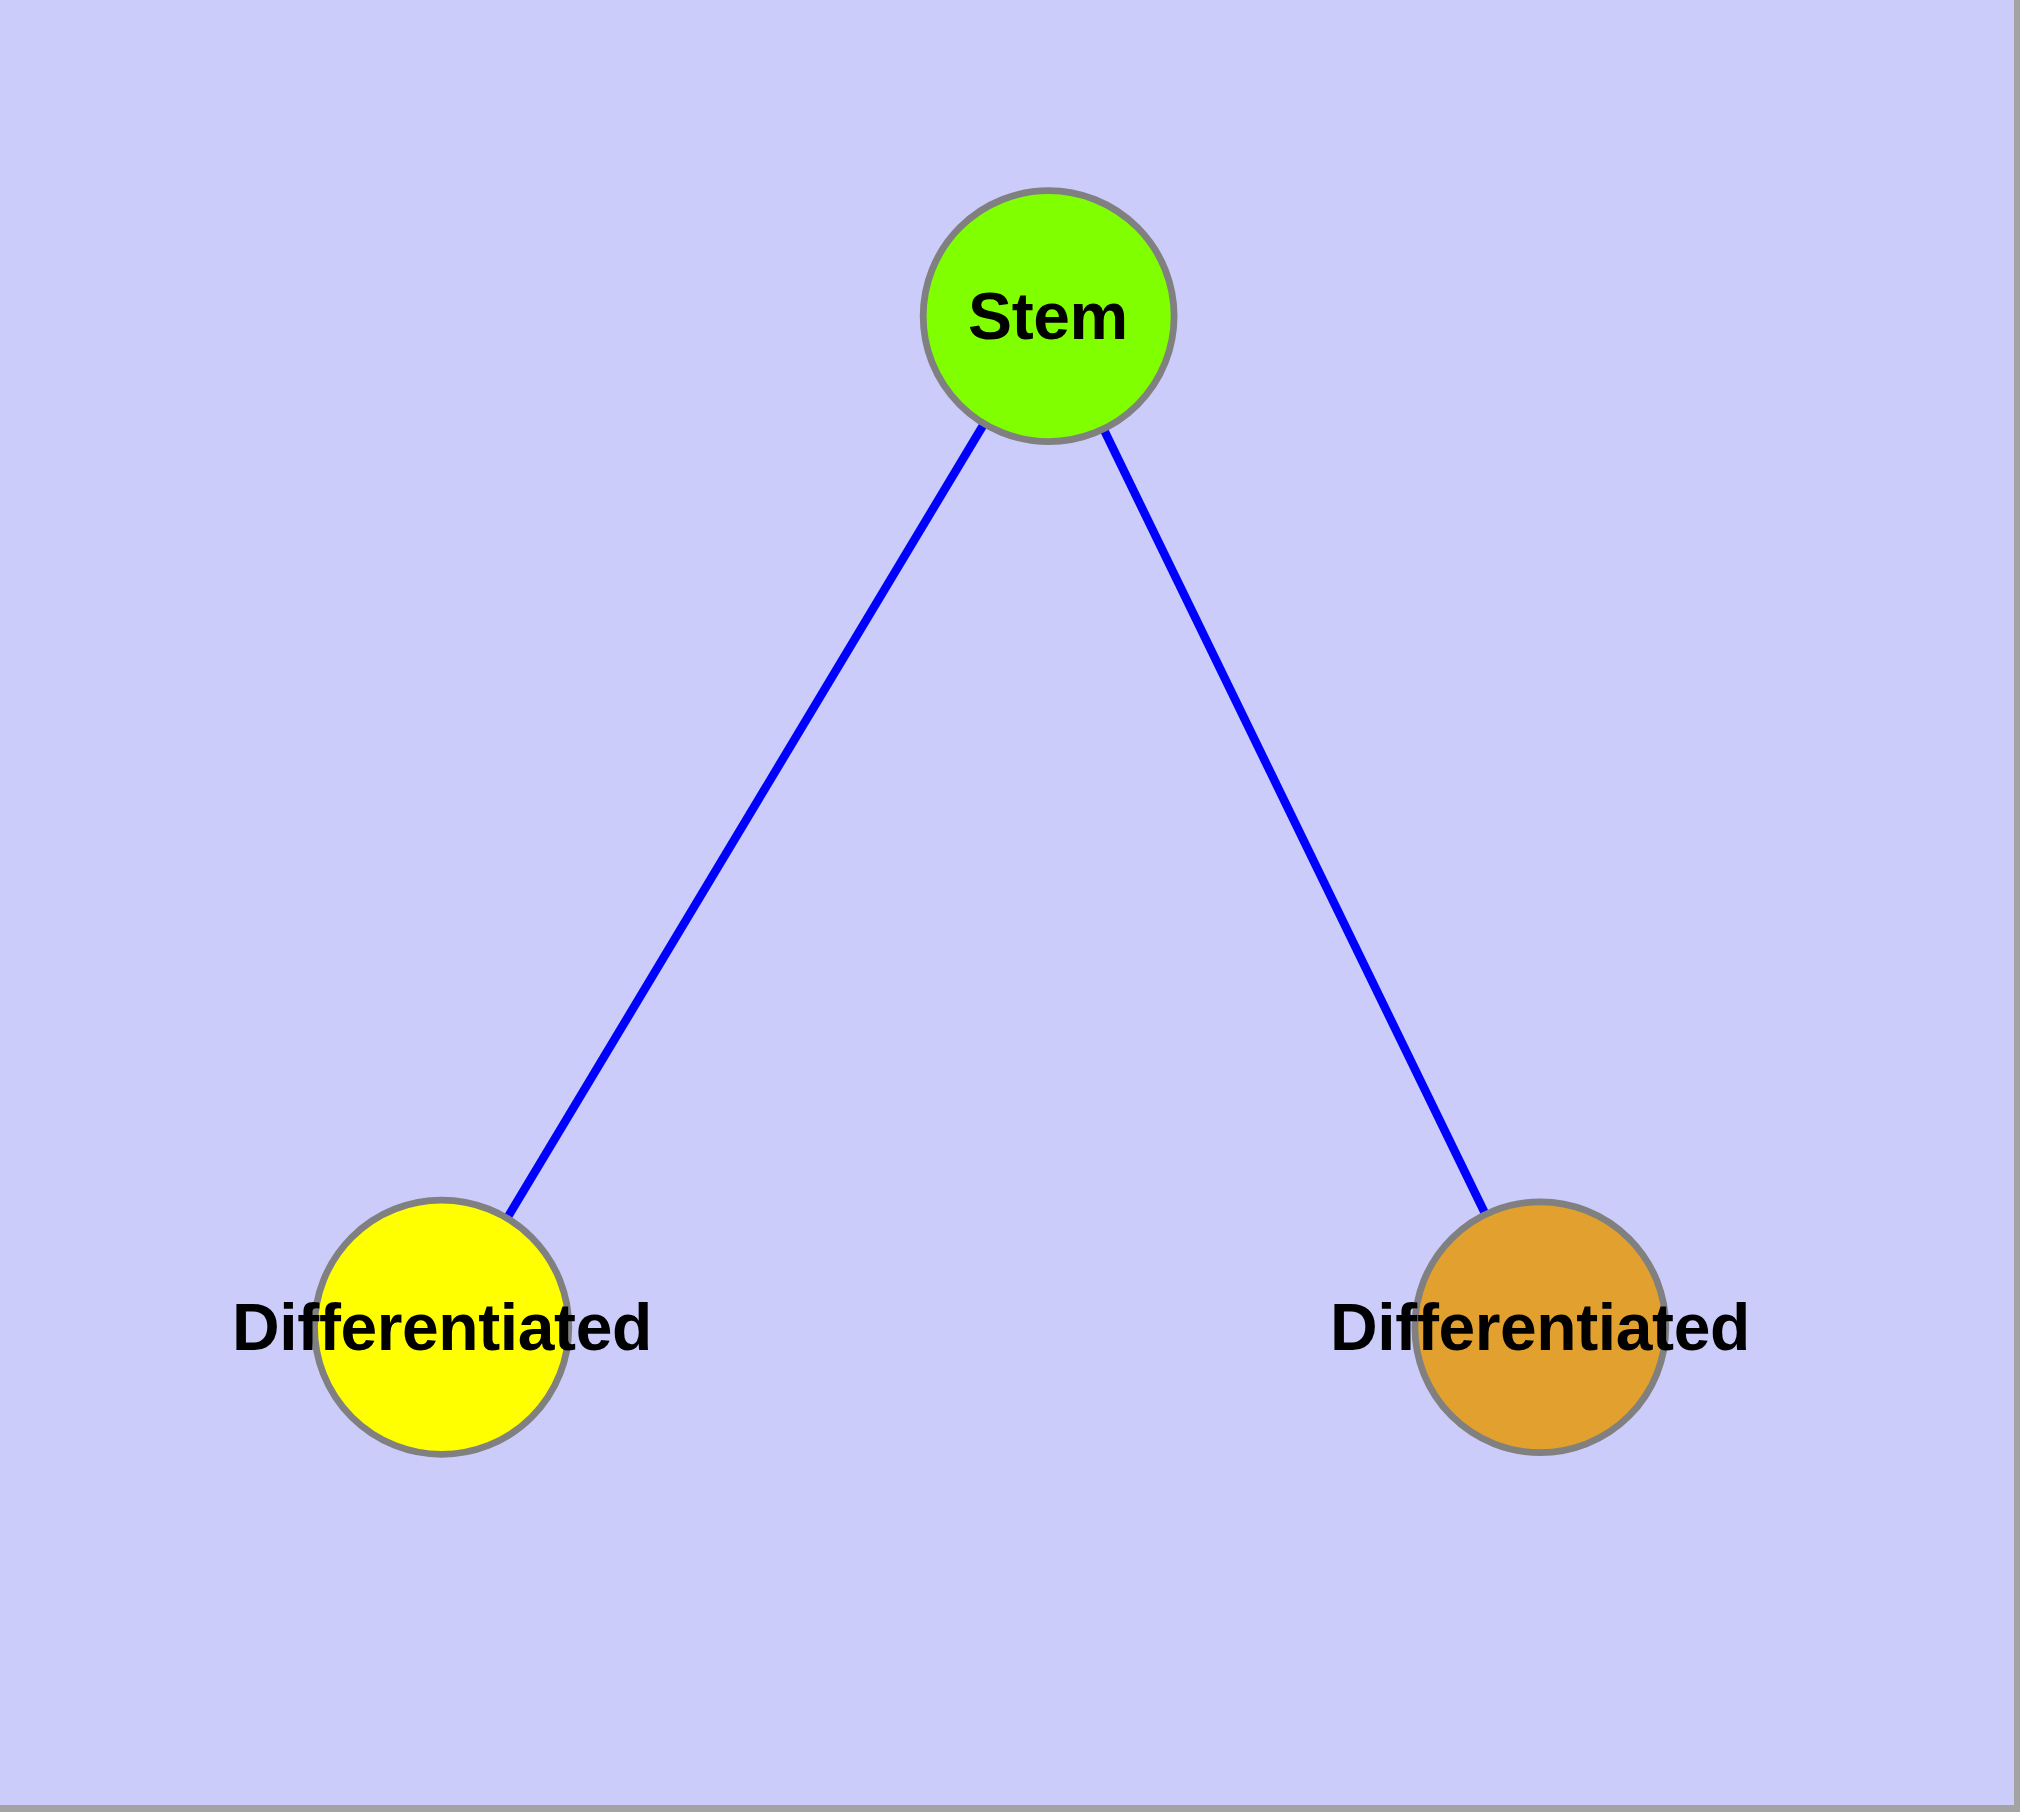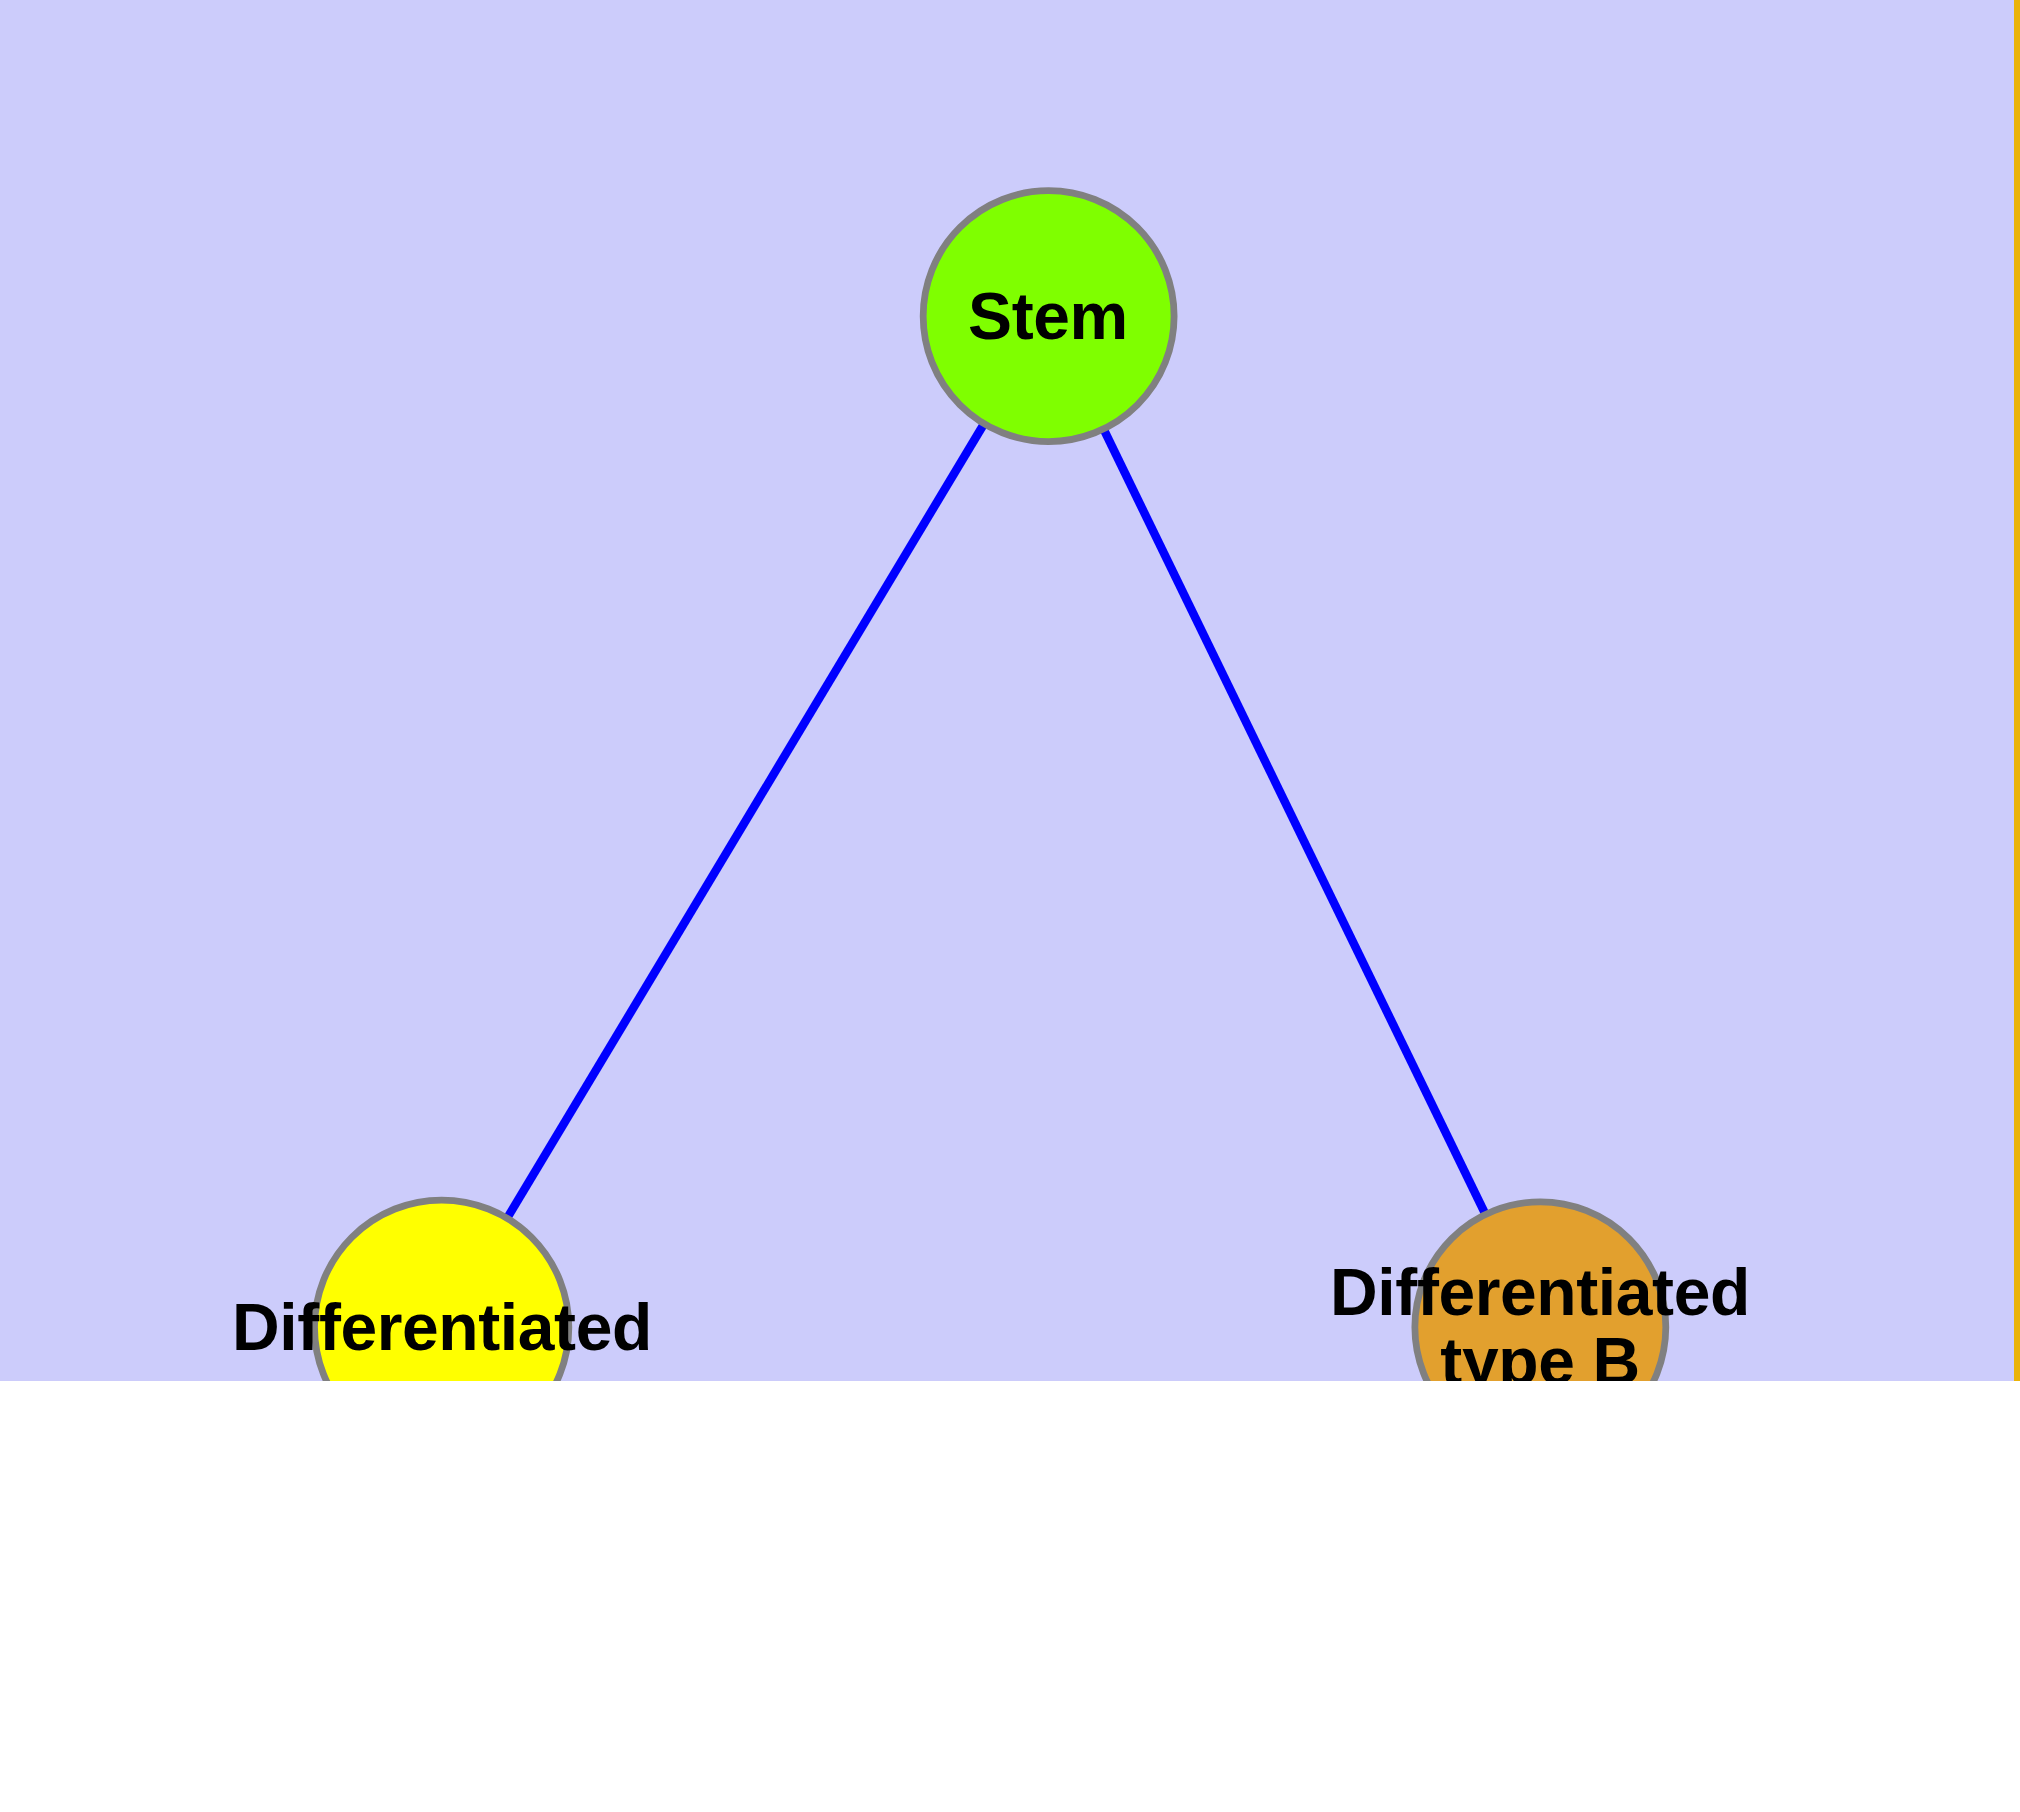--- a/index.html
+++ b/index.html
@@ -4,22 +4,22 @@
 <title>Cell Differentiation Graph</title>
 <style>
   html, body {
     margin: 0;
     padding: 0;
     background: #ffffff;
   }
   #stage {
     position: relative;
     width: 2021px;
-    height: 1381px;
-    background: #eab308;
+    height: 1812px;
+    background: #a3a3a3;
     overflow: hidden;
     font-family: "Liberation Sans", "DejaVu Sans", sans-serif;
   }
   #canvas-bg {
     position: absolute;
     left: 0;
     top: 0;
     width: 2014px;
     height: 1805px;
     background: #ccccfb;
@@ -68,17 +68,16 @@
   <div class="node-label label-stem" style="left: 1048px; top: 316px; color: rgb(0, 0, 0);">
       <span style="display: block;">Stem</span>
     </div>
 
   <div class="node-label label-diffa" style="left: 442px; top: 1327px; color: rgb(0, 0, 0);">
       <span style="display: block;">Differentiated</span>
     </div>
 
   <div class="node-label label-diffb" style="left: 1540px; top: 1327px; color: rgb(0, 0, 0);">
       <span style="display: block;">Differentiated</span>
-      <span style="display: block;">type B</span>
     </div>
 
 </div>
 
 
 </body></html>

